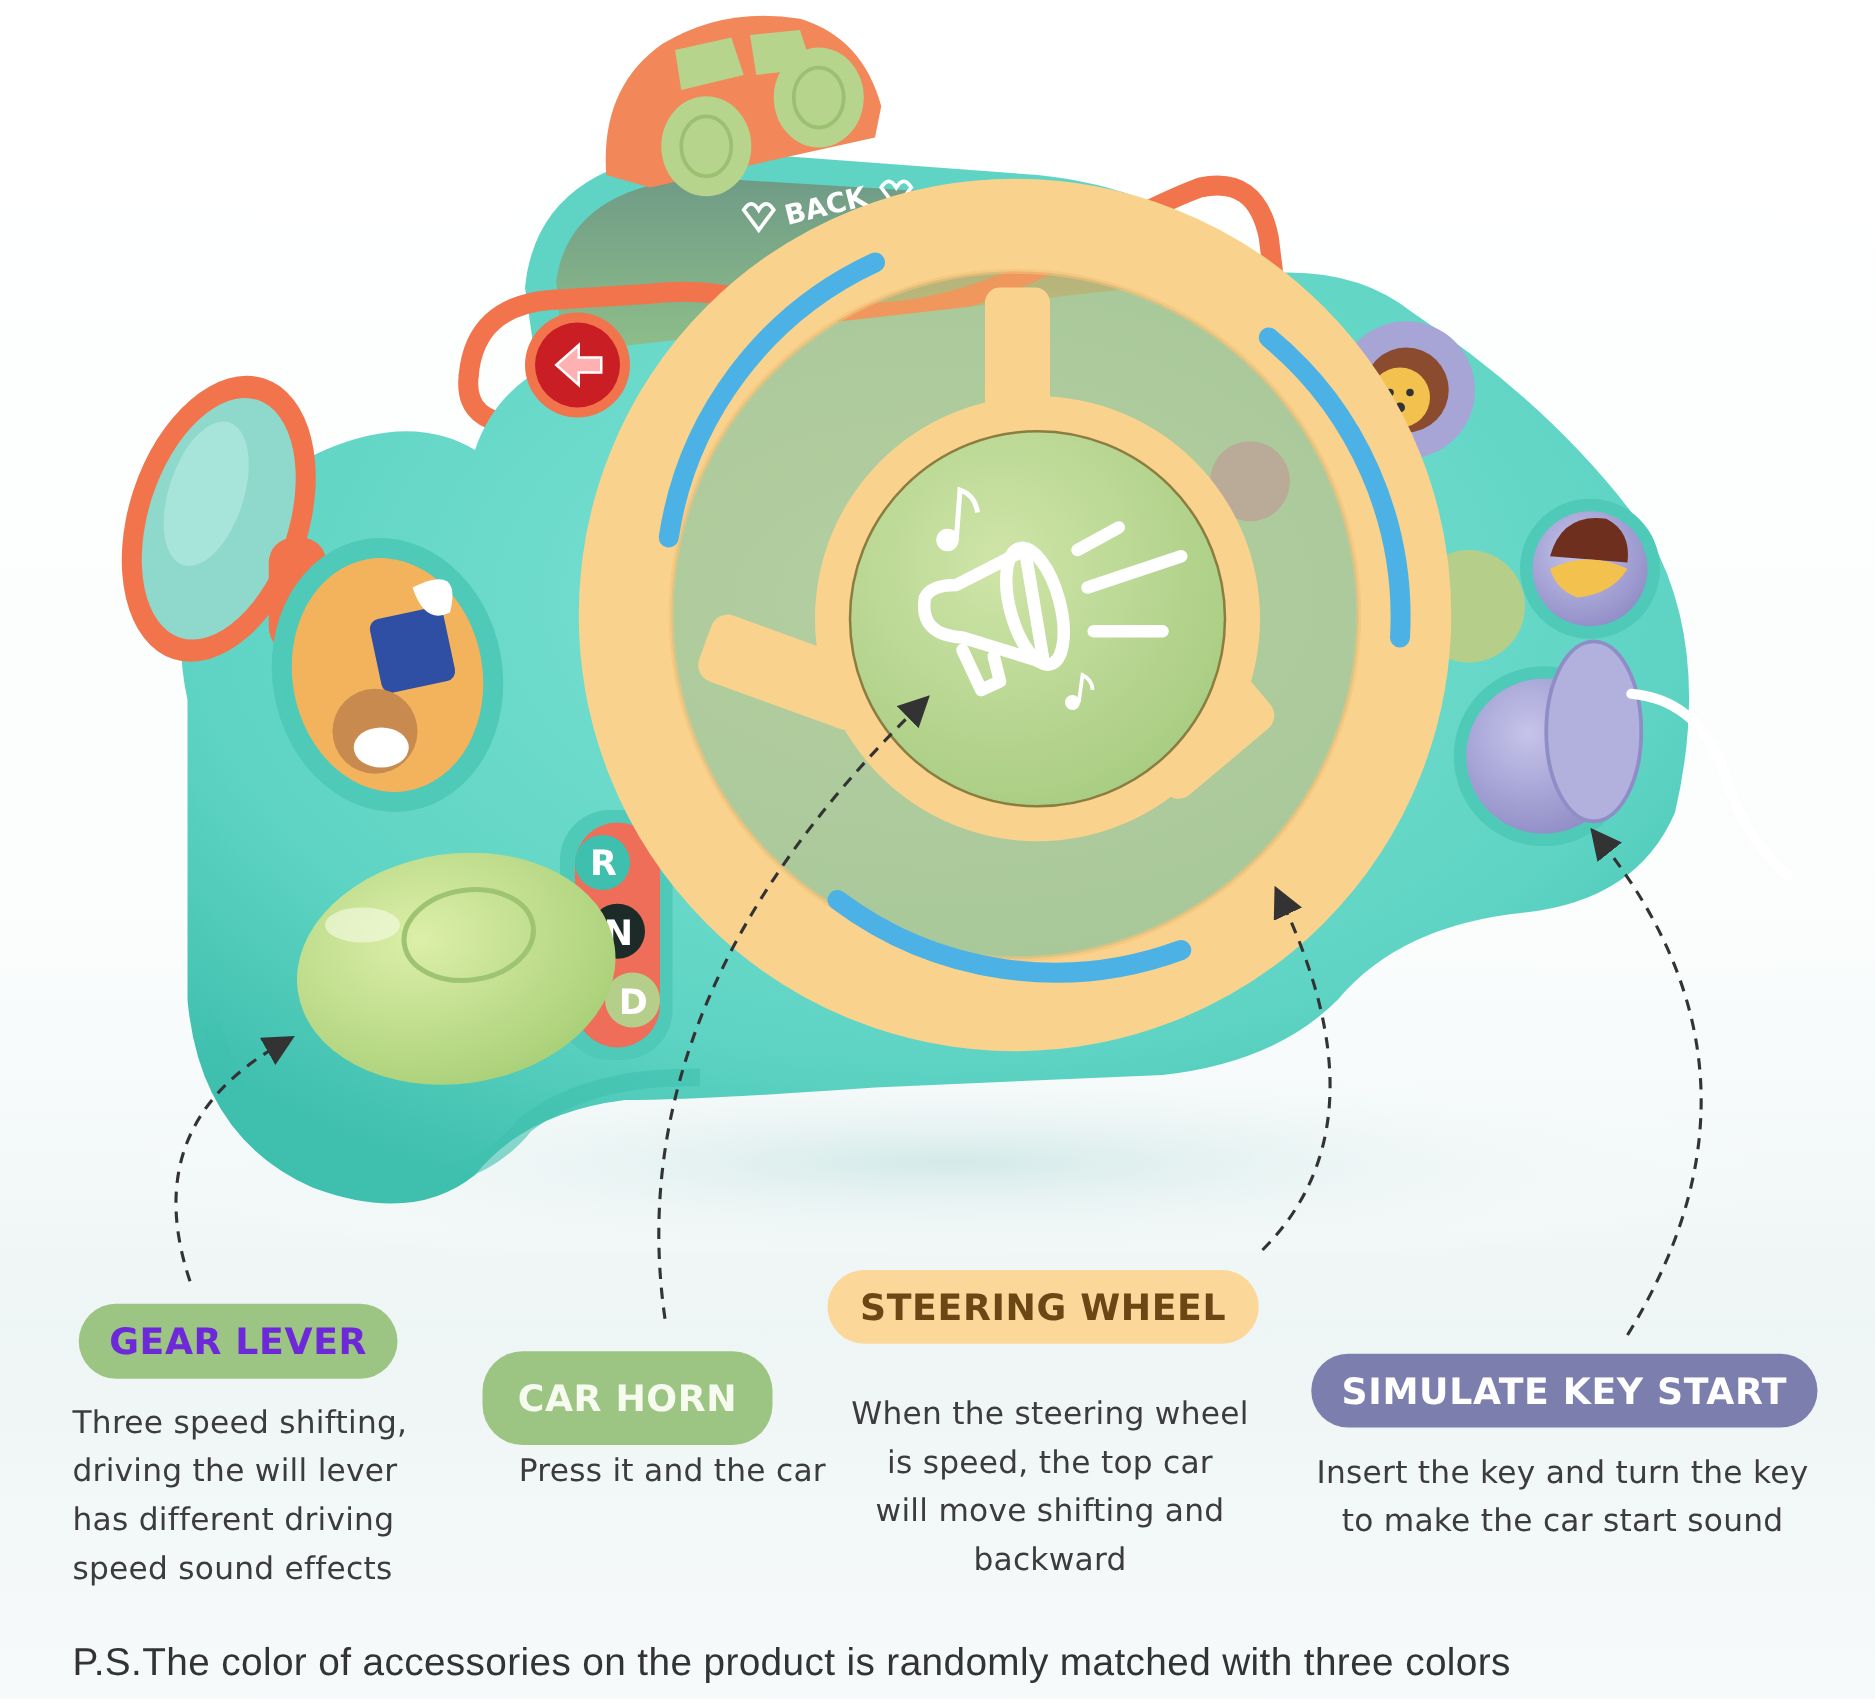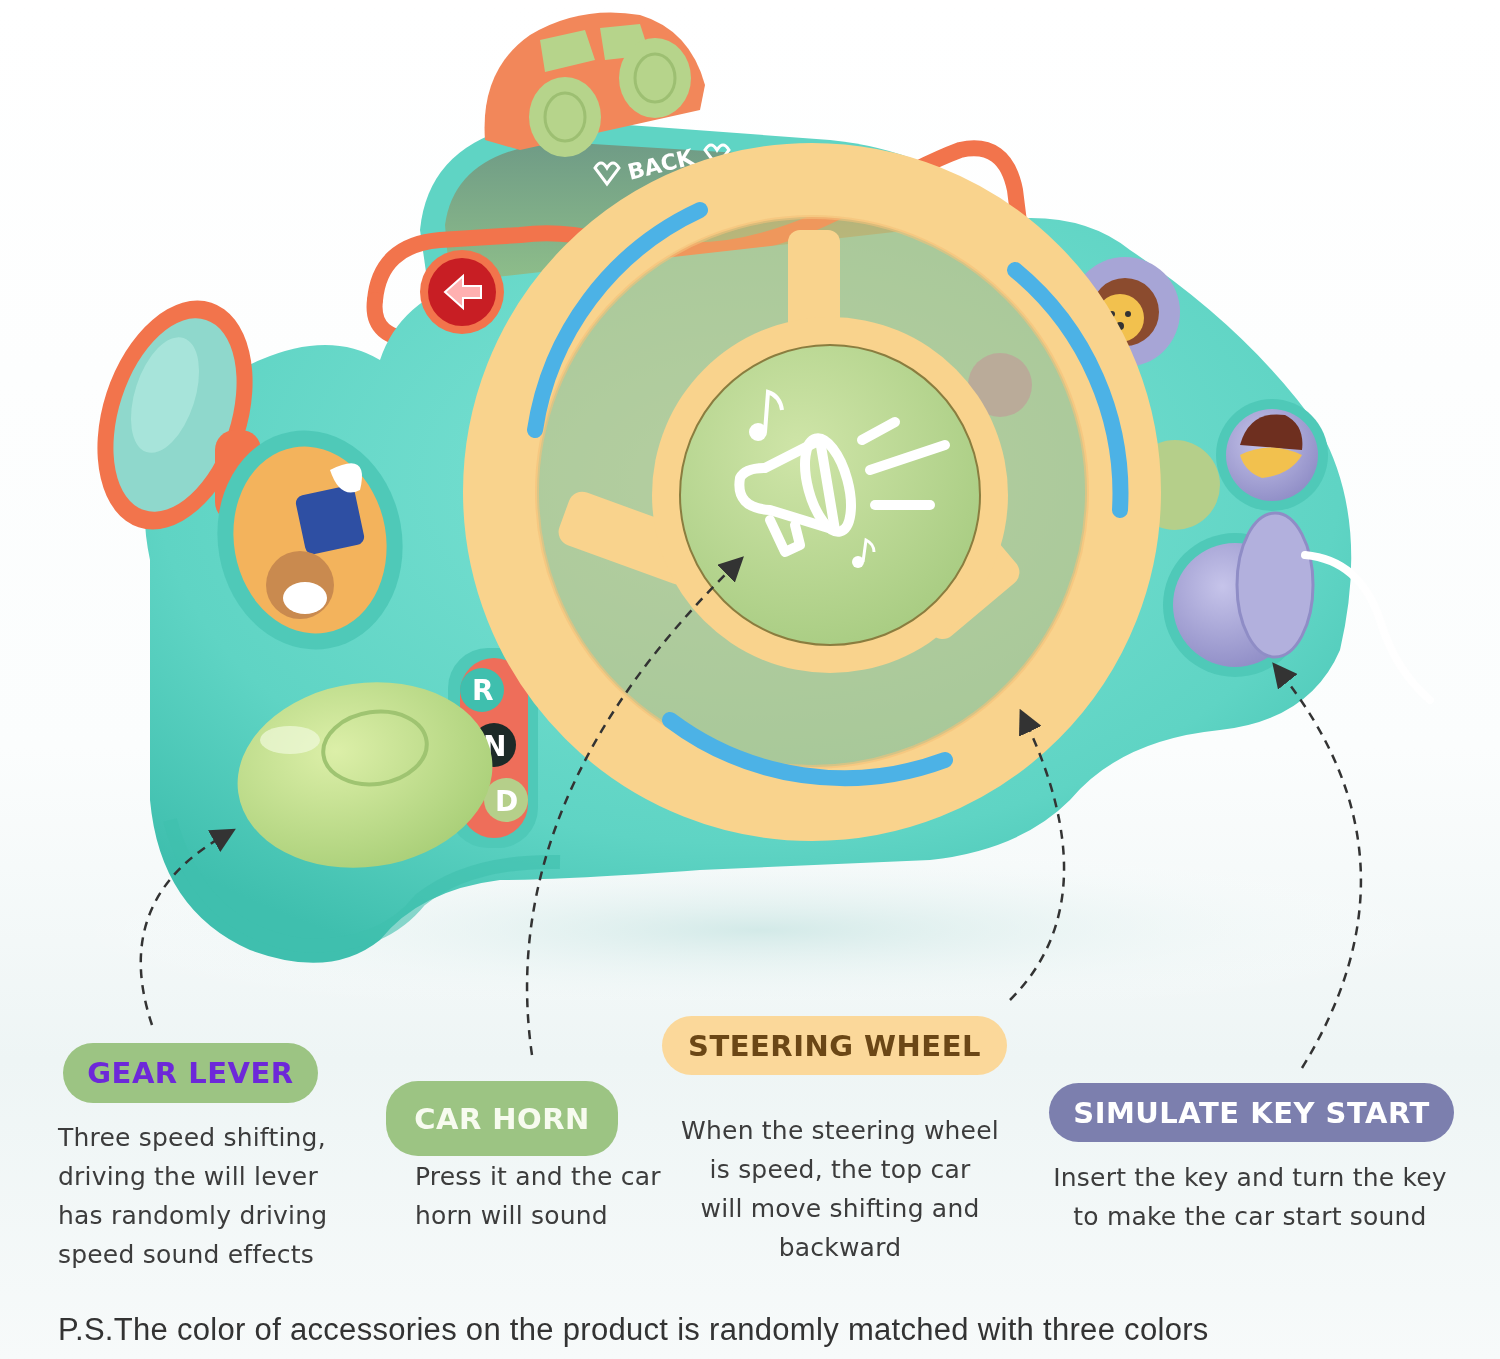--- a/index.html
+++ b/index.html
@@ -190,28 +190,27 @@
   <path d="M152 1025 Q110 900 225 835" fill="none" stroke="#333" stroke-width="2.5" stroke-dasharray="9 7" marker-end="url(#ah)"></path>
   <path d="M532 1055 Q495 800 735 565" fill="none" stroke="#333" stroke-width="2.5" stroke-dasharray="9 7" marker-end="url(#ah)"></path>
   <path d="M1010 1000 Q1110 900 1025 720" fill="none" stroke="#333" stroke-width="2.5" stroke-dasharray="9 7" marker-end="url(#ah)"></path>
   <path d="M1302 1068 Q1430 860 1280 672" fill="none" stroke="#333" stroke-width="2.5" stroke-dasharray="9 7" marker-end="url(#ah)"></path>
 </svg>
 
 <div class="pill" style="left:63px;top:1043px;width:255px;height:60px;background:#9cc483;color:#6d28d9;font-size:29px;">GEAR LEVER</div>
 <div class="desc" style="left:58px;top:1118px;">
   <div>Three speed shifting,</div>
   <div>driving the will lever</div>
-  <div>has randomly driving</div>
+  <div>has different driving</div>
   <div>speed sound effects</div>
 </div>
 
 <div class="pill" style="left:386px;top:1081px;width:232px;height:75px;background:#9cc483;color:#f7fbef;font-size:29px;">CAR HORN</div>
 <div class="desc" style="left:383px;top:1157px;margin-left:32px;">
   <div>Press it and the car</div>
-  <div>horn will sound</div>
 </div>
 
 <div class="pill" style="left:662px;top:1016px;width:345px;height:59px;background:#fbd89a;color:#6b4716;font-size:29px;">STEERING WHEEL</div>
 <div class="desc center" style="left:660px;top:1080px;width:360px;margin-top:31px;">
   <div>When the steering wheel</div>
   <div>is speed, the top car</div>
   <div>will move shifting and</div>
   <div>backward</div>
 </div>
 

